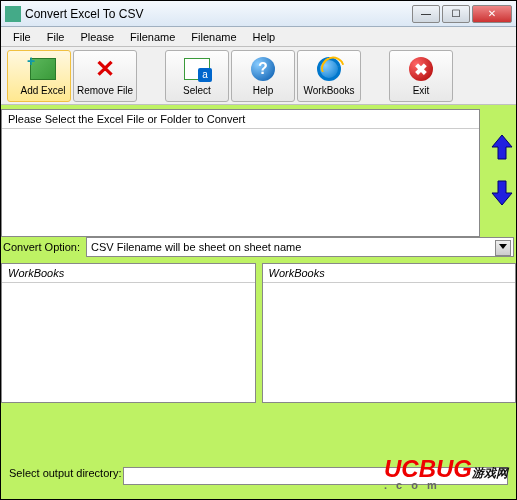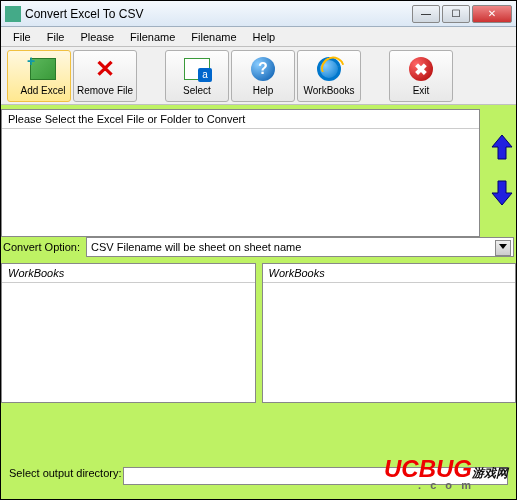--- a/index.html
+++ b/index.html
@@ -32,21 +32,21 @@
 .option-select::after { content: ""; position: absolute; right: 2px; top: 2px; width: 14px; height: 14px; background: linear-gradient(#eee,#ccc); border: 1px solid #888; }
 .option-select .caret { position: absolute; right: 6px; top: 6px; width: 0; height: 0; border-left: 4px solid transparent; border-right: 4px solid transparent; border-top: 5px solid #000; z-index: 1; }
 .splitboxes { display: flex; gap: 6px; margin-top: 6px; font-style: italic; }
 .splitbox { flex: 1; border: 1px solid #888; background: #fff; height: 140px; }
 .splitbox-header { border-bottom: 1px solid #ccc; padding: 3px 6px; font-size: 11px; }
 .outdir-row { position: absolute; bottom: 14px; left: 8px; right: 8px; display: flex; align-items: flex-start; gap: 1px; }
 .outdir-input { flex: 1; height: 18px; border: 1px solid #888; background: #fff; }
 .watermark { position: absolute; right: 8px; bottom: 8px; font-weight: bold; font-size: 24px; font-style: italic; }
 .watermark .red { color: #e00; }
 .watermark .sub { font-size: 12px; color: #111; }
-.watermark .com { font-size: 11px; color: #666; display: block; text-align: center; font-style: normal; letter-spacing: 3px; margin-top: -4px; }
+.watermark .com { font-size: 11px; color: #666; display: block; text-align: left; font-style: normal; letter-spacing: 3px; margin-top: -4px; }
 
 .icon-excel { width: 26px; height: 22px; background: linear-gradient(135deg,#5bb75b,#3a9a3a); border: 1px solid #2a7a2a; position: relative; }
 .icon-excel::before { content: "+"; position: absolute; top: -6px; left: -4px; color: #19a; font-weight: bold; font-size: 14px; }
 .icon-folder { width: 28px; height: 20px; background: linear-gradient(#ffe070,#f0b020); border: 1px solid #c08000; border-radius: 2px; position: relative; }
 .icon-folder::before { content: ""; position: absolute; top: -5px; left: 2px; width: 10px; height: 5px; background: #ffe070; border: 1px solid #c08000; border-bottom: none; border-radius: 2px 2px 0 0; }
 .icon-x { font-size: 24px; color: #d00; font-weight: bold; }
 .icon-convert { width: 26px; height: 22px; background: #fff; border: 1px solid #3a9a3a; position: relative; }
 .icon-convert::after { content: "a"; position: absolute; right: -3px; bottom: -3px; background: #06c; color: #fff; width: 14px; height: 14px; border-radius: 2px; font-size: 10px; text-align: center; line-height: 14px; }
 .icon-help { width: 24px; height: 24px; border-radius: 50%; background: radial-gradient(circle at 30% 30%, #8cf, #05a); color: #fff; font-size: 16px; font-weight: bold; display: flex; align-items: center; justify-content: center; }
 .icon-ie { width: 24px; height: 24px; border-radius: 50%; border: 3px solid #07c; position: relative; background: radial-gradient(circle at 30% 30%,#8cf,#07c); }

